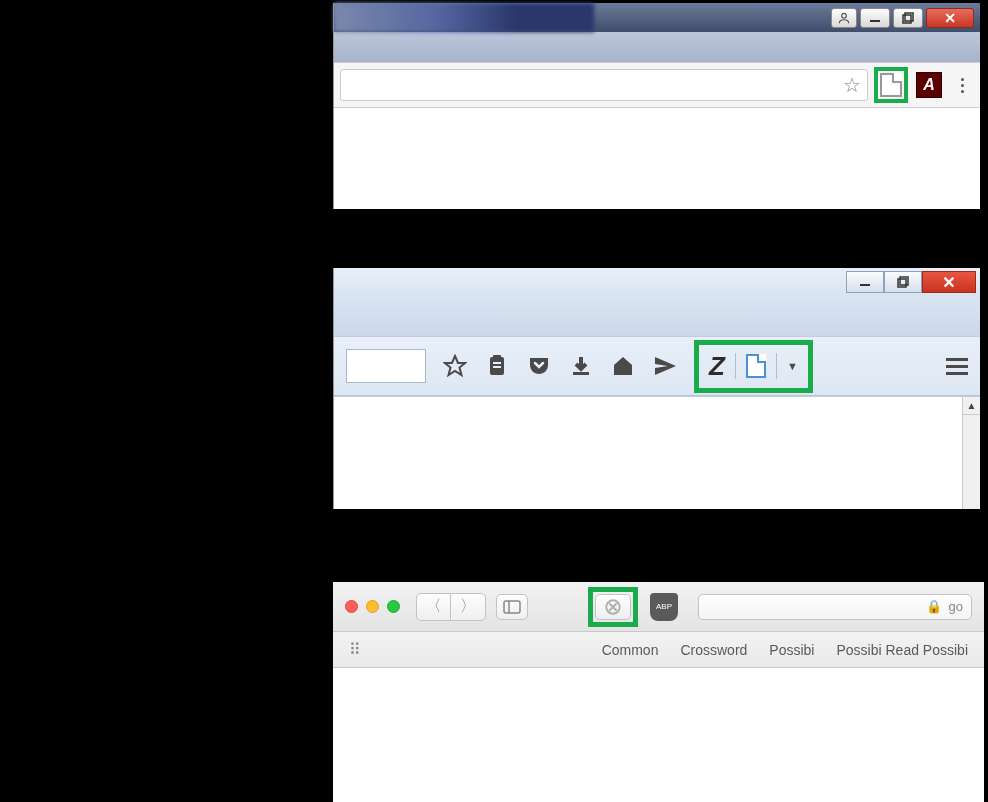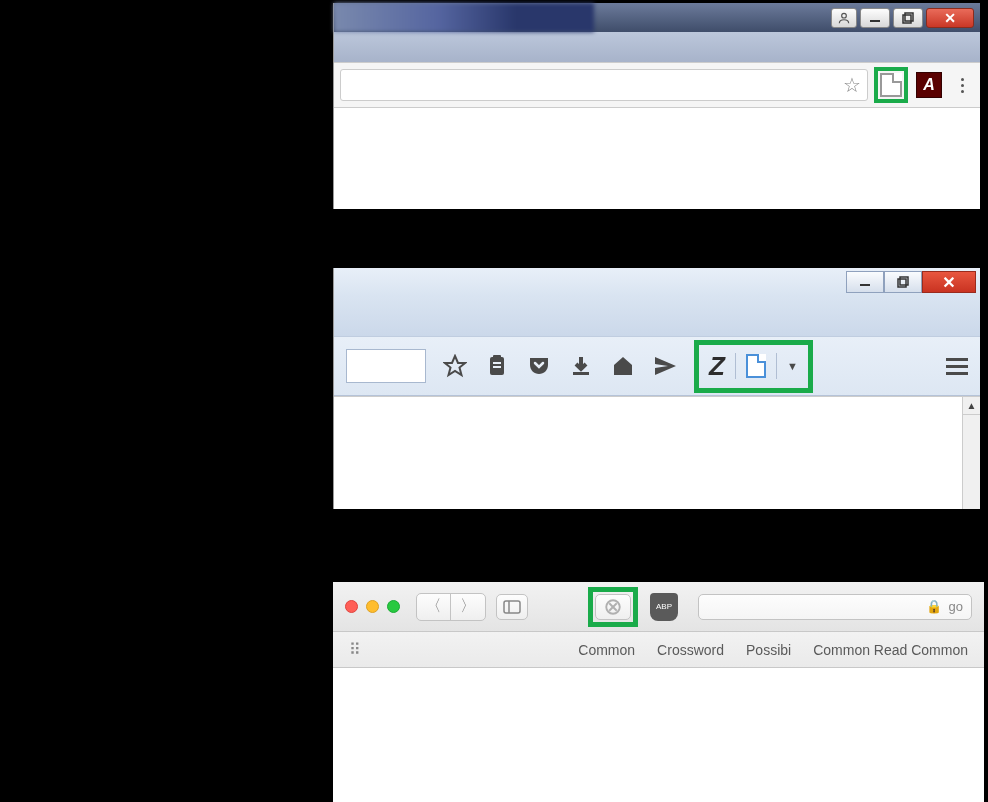--- a/index.html
+++ b/index.html
@@ -402,16 +402,16 @@
       <span>🔒</span>
       <span>go</span>
     </div>
   </div>
   <div class="sf-favbar">
     <span class="sf-show-all">⠿</span>
     <div style="flex:1"></div>
     <span>Common</span>
     <span>Crossword</span>
     <span>Possibi</span>
-    <span>Common Read Common</span>
+    <span>Possibi Read Possibi</span>
   </div>
   <div class="sf-content"></div>
 </div>
 
 </body></html>

